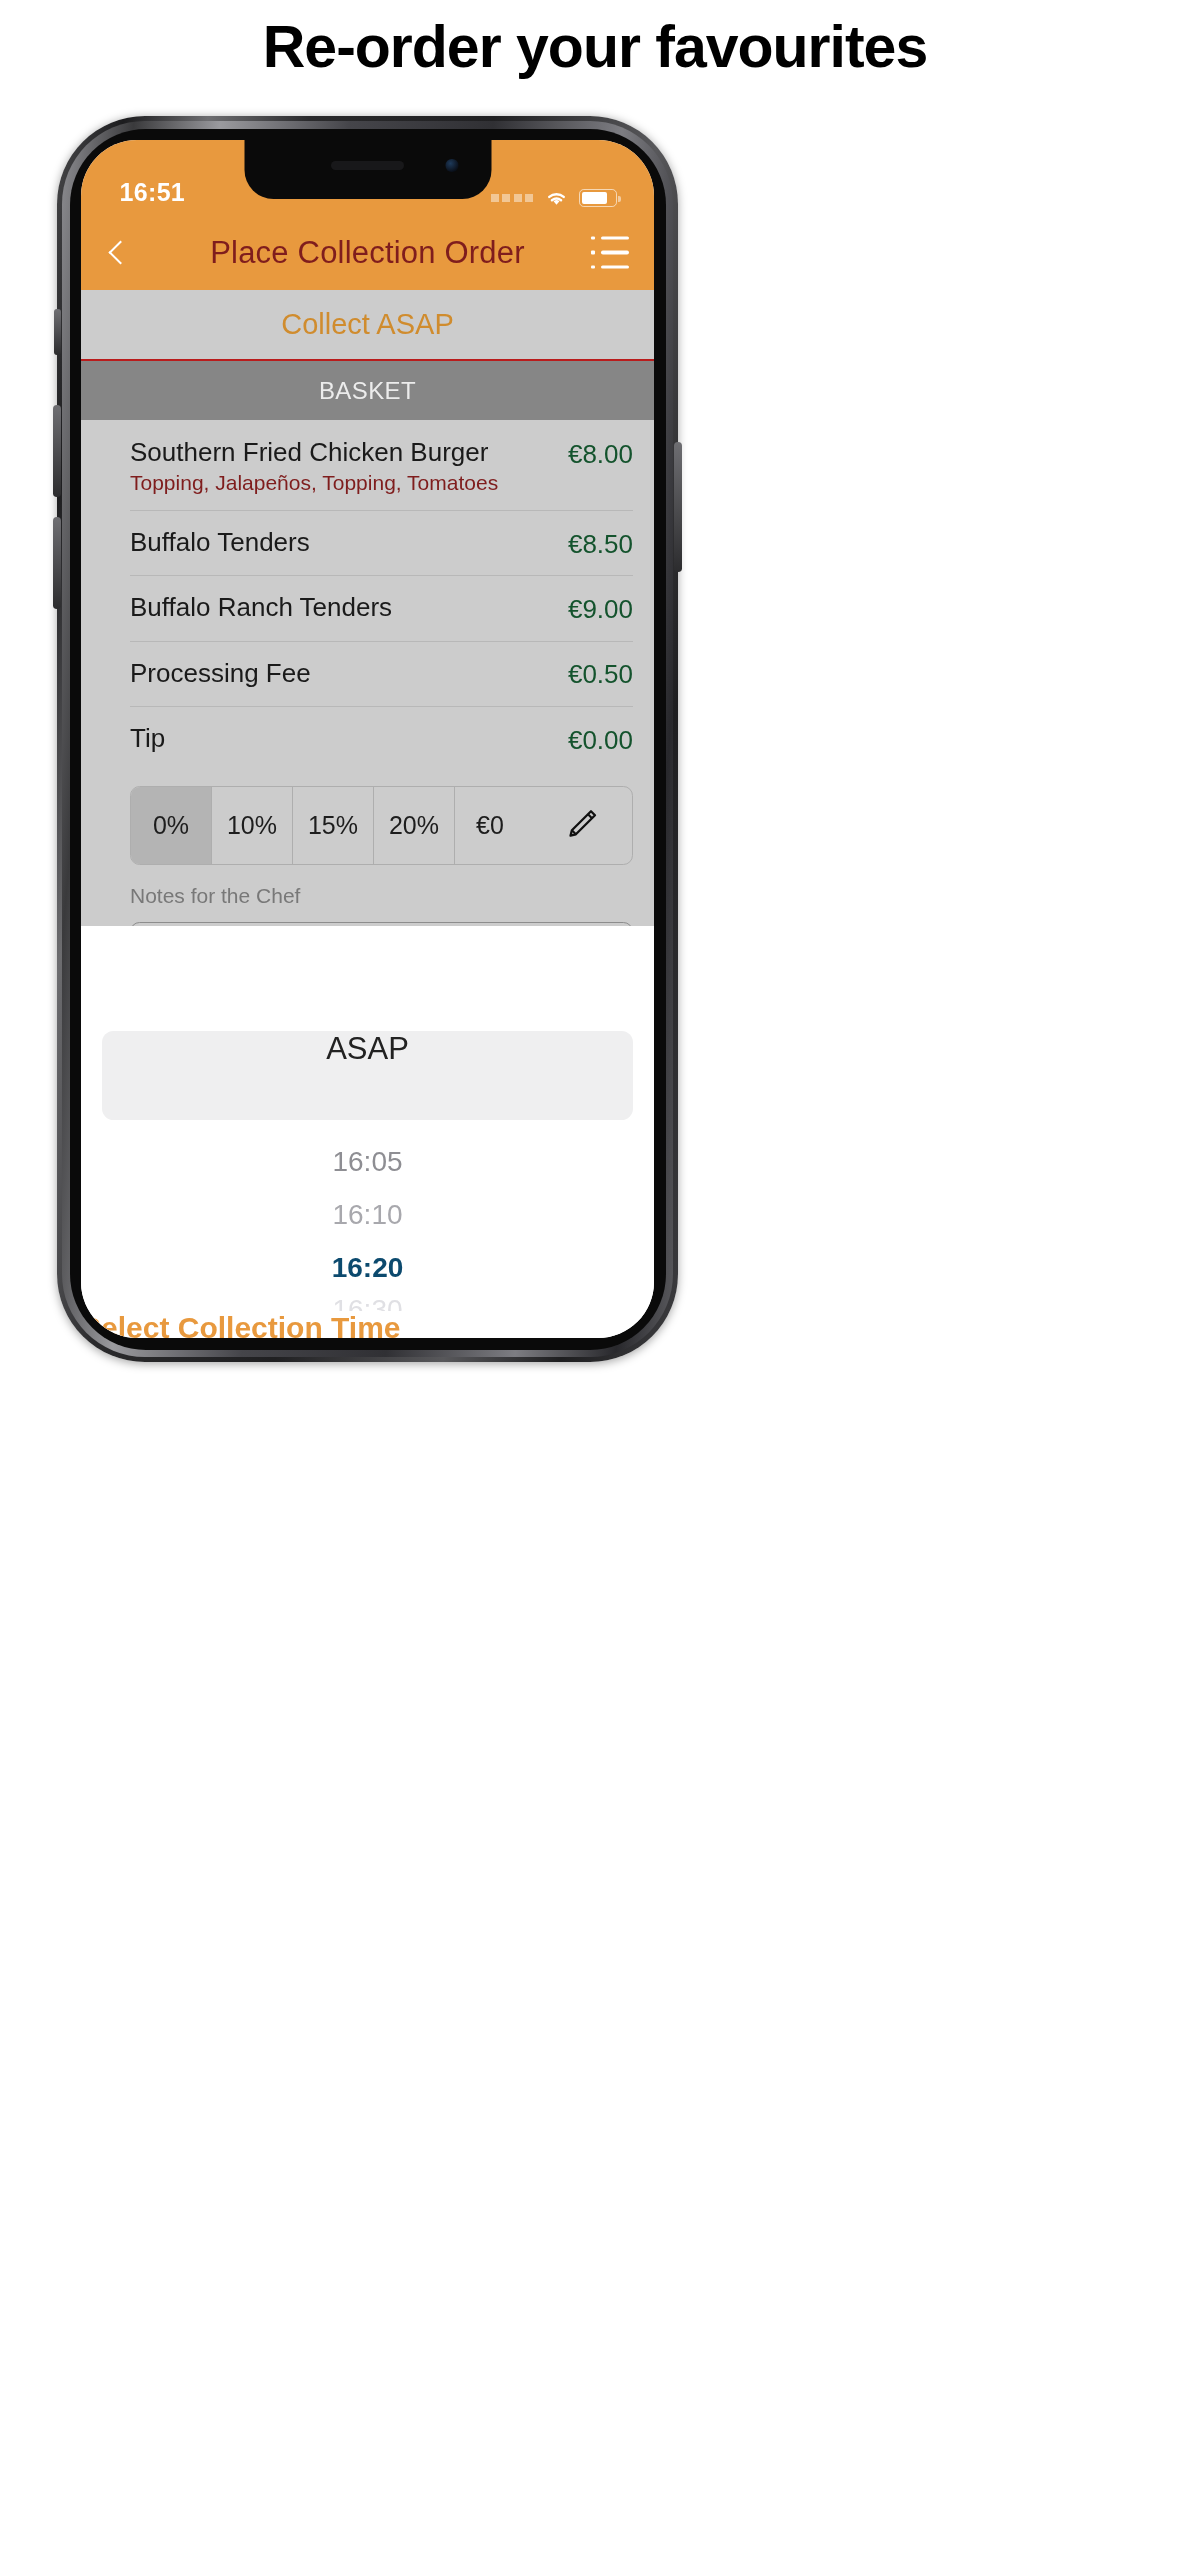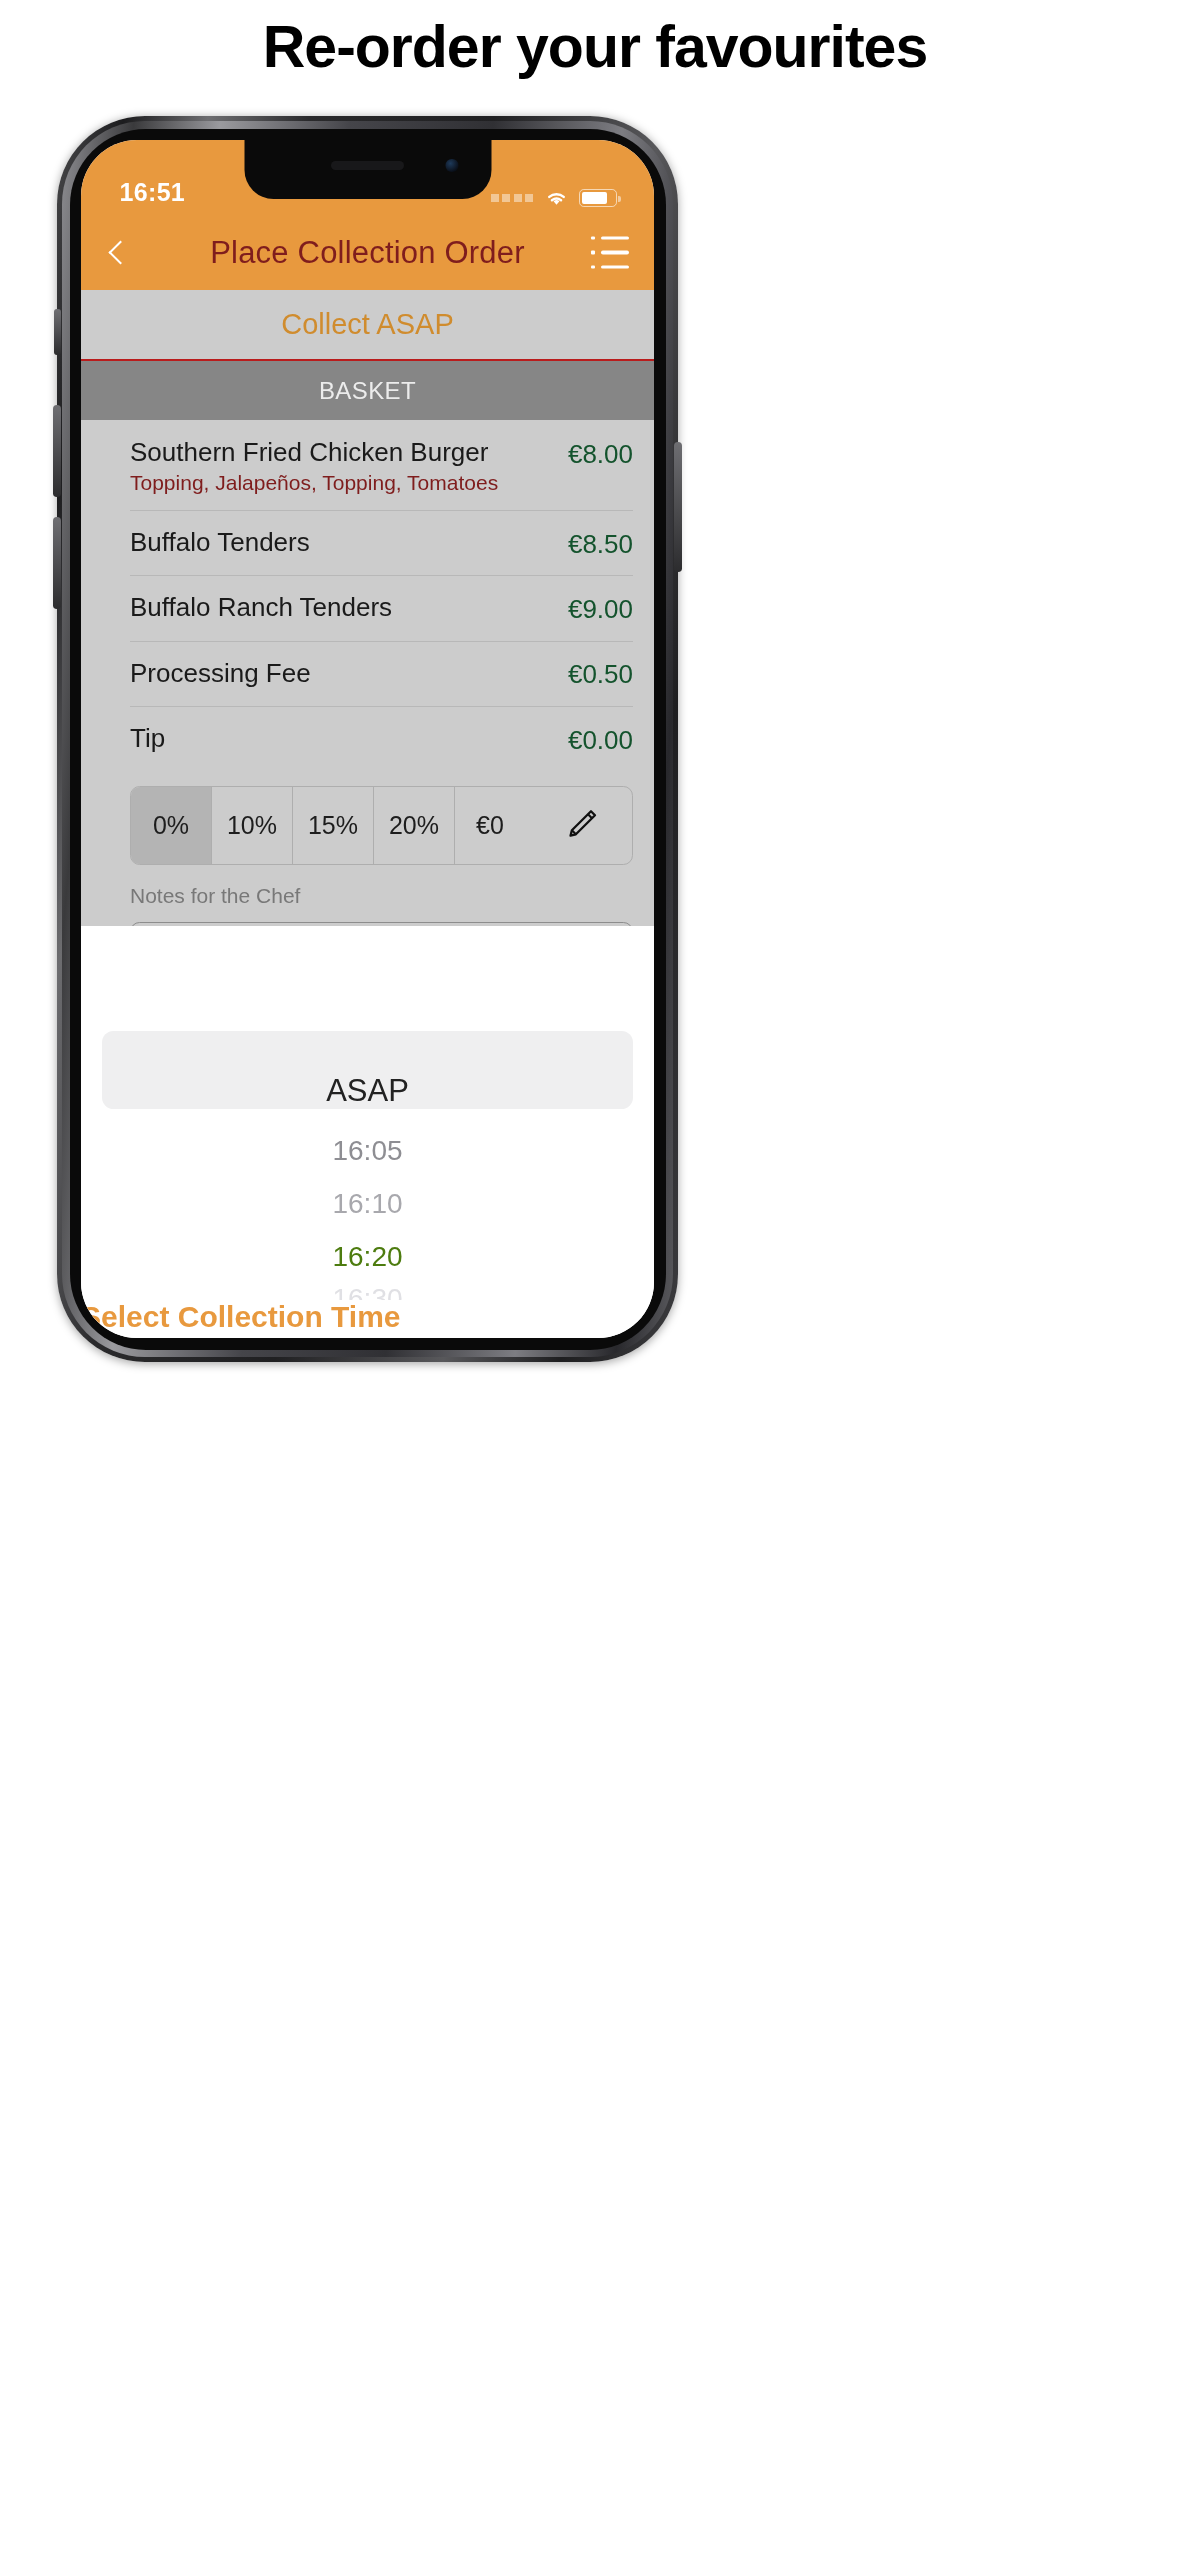--- a/index.html
+++ b/index.html
@@ -168,28 +168,28 @@
   .notes-box { border:1px solid #8d8d8d; border-radius: 9.6px; height: 86px; }
 
   
   .sheet {
     position:absolute; left:0; right:0; bottom:0; top:786px;
     background:#fff; z-index: 5;
     display:flex; flex-direction:column;
   }
   .picker { position:relative; flex: 1 1 auto; padding-top: 105px; }
   .picker-sel {
-    margin: 0 21px; height: 78px; background:#efeff0; border-radius: 11.5px;
-    display:flex; align-items:flex-end; justify-content:center;
+    margin: 0 21px; height: 89px; background:#efeff0; border-radius: 11.5px;
+    display:flex; align-items:flex-start; justify-content:center;
   }
   .picker-sel span { font-size: 31px; color:#222; }
   .picker-list { text-align:center; padding-top: 15.3px; }
   .picker-item { font-size: 28px; color:#8e8e93; padding: 10.5px 0; }
   .picker-item.f2 { color:#a8a8ad; }
-  .picker-item.f3 { color:#4d7c0f; }
+  .picker-item.f3 { color:#0c4a6e;font-weight:bold; }
   .picker-item.f4 { color:#e0e0e4; height: 17px; overflow:hidden; padding: 0; }
   .sheet-action {
     text-align:left; padding-bottom: 15px;
   }
   .sheet-action span { color:#e8993e; font-size: 30px; font-weight: bold; }
   .home-ind {
     margin: 0 auto; width: 192px; height: 8.6px; border-radius: 4.8px; background:#0b0b0b;
     margin-top: 40px; margin-bottom: 13.4px;
   }
 </style>

